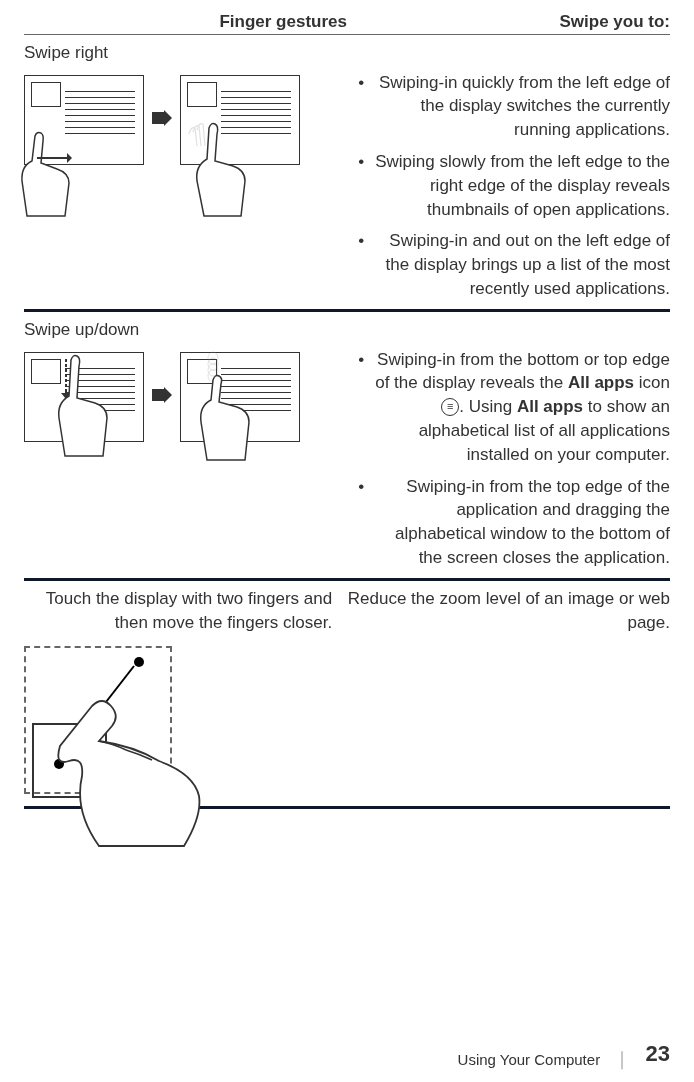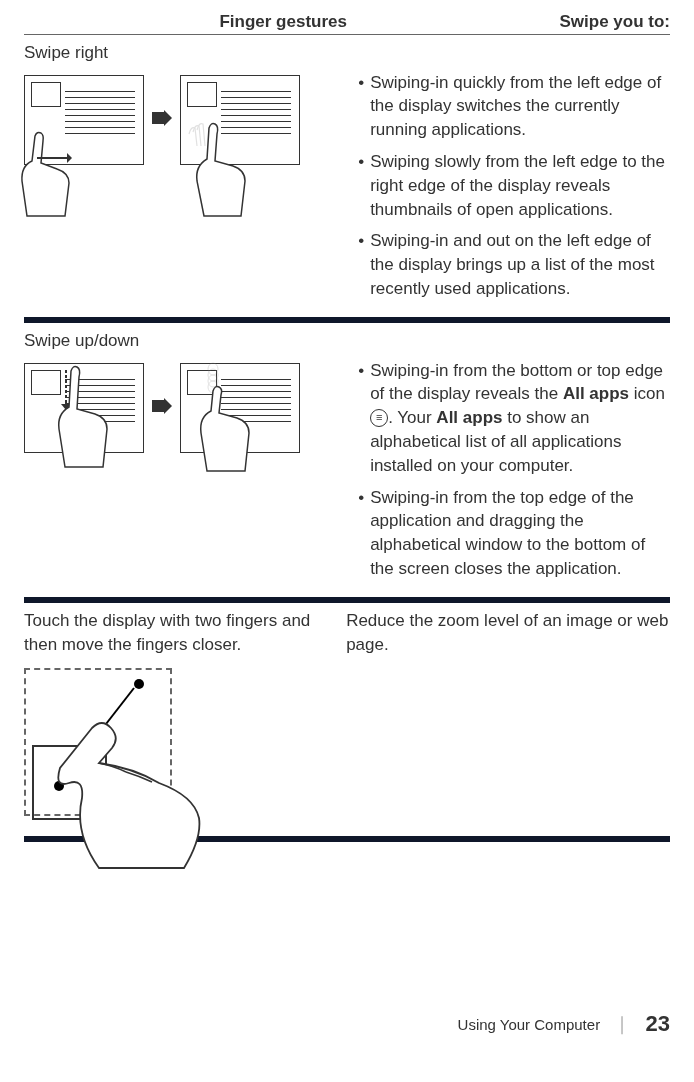--- a/index.html
+++ b/index.html
@@ -28,31 +28,32 @@
   }
   .header-row .col-left {
     width: 50%;
     font-weight: 600;
   }
   .header-row .col-right {
     width: 50%;
     font-weight: 600;
   }
   .section {
-    border-bottom: 6px solid #0f172a;
-    padding-bottom: 8px;
+    border-bottom: 3px solid #0f172a;
+    padding-bottom: 0;
     margin-bottom: 6px;
   }
   .section-title {
     font-weight: 400;
     margin-bottom: 6px;
   }
   .section-content {
     display: flex;
     gap: 4px;
+    text-align: right;
   }
   .col-left {
     width: 48%;
   }
   .col-right {
     width: 52%;
     padding-left: 10px;
   }
   ul {
     list-style: none;
@@ -128,25 +129,25 @@
     line-height: 1;
     position: relative;
     top: -1px;
   }
   .allapps-icon::before{
     content:"≡";
     font-weight:bold;
   }
   .footer {
     position: absolute;
-    bottom: 42px;
+    bottom: 12px;
     right: 24px;
     font-size: 15px;
     display: flex;
-    align-items: center;
+    align-items: flex-end;
     gap: 18px;
   }
   .footer-divider {
     color: #999;
   }
   .page-num {
     font-weight: 700;
     font-size: 22px;
   }
   .zoom-ill {
@@ -295,21 +296,21 @@
                 <ellipse cx="30" cy="28" rx="5" ry="6" fill="none" stroke="#888" stroke-width="1"></ellipse>
               </g>
               <path d="M 24 112 L 18 74 Q 16 58 28 52 L 30 32 Q 32 26 36 28 Q 40 30 38 36 L 36 54 L 54 59 Q 66 63 66 74 L 62 112 Z" fill="#fff" stroke="#333" stroke-width="1.5"></path>
             </svg>
           </div>
         </div>
       </div>
       <div class="col-right">
         <ul>
           <li>
-            <span>Swiping-in from the bottom or top edge of the display reveals the </span><span class="bold">All apps</span><span> icon </span><span class="allapps-icon"></span><span>. Your </span><span class="bold">All apps</span><span> to show an alphabetical list of all applications installed on your computer.</span>
+            <span>Swiping-in from the bottom or top edge of the display reveals the </span><span class="bold">All apps</span><span> icon </span><span class="allapps-icon"></span><span>. Using </span><span class="bold">All apps</span><span> to show an alphabetical list of all applications installed on your computer.</span>
           </li>
           <li>Swiping-in from the top edge of the application and dragging the alphabetical window to the bottom of the screen closes the application.</li>
         </ul>
       </div>
     </div>
   </div>
 
   <div class="section">
     <div class="section-content">
       <div class="col-left">

